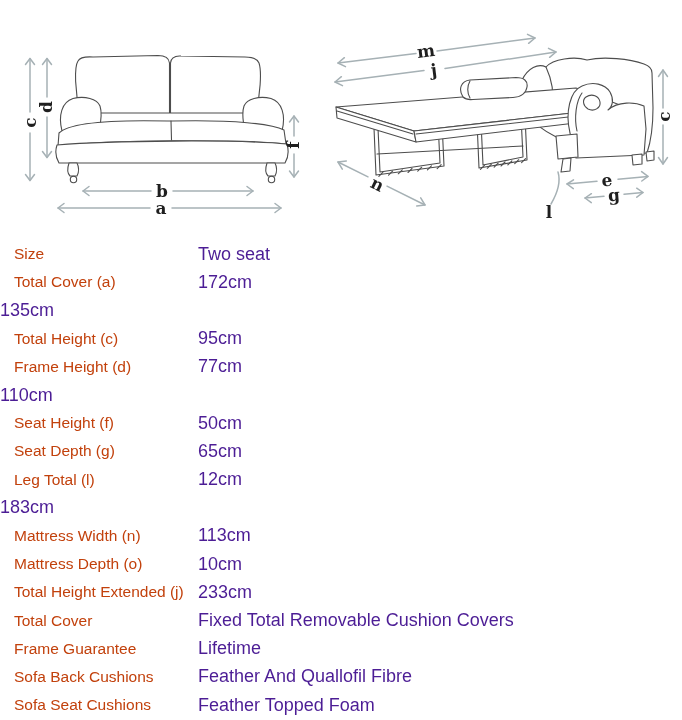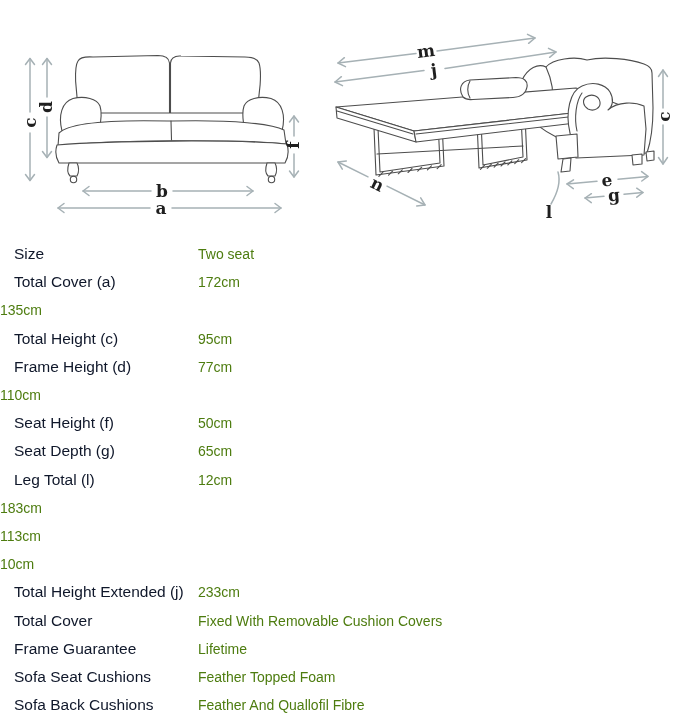--- a/index.html
+++ b/index.html
@@ -18,24 +18,24 @@
   .sketch{fill:none;stroke:#4d4d4d;stroke-width:1.1;stroke-linecap:round;stroke-linejoin:round;}
   .sketch-fill{fill:#ffffff;stroke:#4d4d4d;stroke-width:1.1;stroke-linecap:round;stroke-linejoin:round;}
   .arrow{fill:none;stroke:#a6b1b5;stroke-width:1.5;stroke-linecap:round;stroke-linejoin:round;}
   .dim{font-family:"DejaVu Serif", serif;font-weight:bold;font-style:normal;
        font-size:17px;fill:#1f1f1f;text-anchor:middle;}
 
   .spec-table{position:absolute;left:0;top:240px;width:682px;}
   .spec-row{display:flex;align-items:center;height:28.2px;}
   .spec-label{
     box-sizing:border-box;width:198px;padding-left:14px;
-    font-size:15.5px;color:#0f172a;white-space:nowrap;
+    font-size:15.5px;color:#c2410c;white-space:nowrap;
   }
   .spec-value{
-    font-size:14px;color:#4d7c0f;white-space:nowrap;
+    font-size:18px;color:#4c1d95;white-space:nowrap;
   }
 </style>
 </head>
 <body>
 
 <div class="page">
 
   <div class="diagram-area">
 
     <svg id="sofa-front-svg" width="330" height="240" viewBox="0 0 330 240">
@@ -224,39 +224,41 @@
         <span class="spec-value">65cm</span>
       </div>
       <div class="spec-row">
         <span class="spec-label">Leg Total (l)</span>
         <span class="spec-value">12cm</span>
       </div>
       <div class="spec-row">
         <span class="spec-value">183cm</span>
       </div>
       <div class="spec-row">
+        <span class="spec-label">Mattress Width (n)</span>
         <span class="spec-value">113cm</span>
       </div>
       <div class="spec-row">
+        <span class="spec-label">Mattress Depth (o)</span>
         <span class="spec-value">10cm</span>
       </div>
       <div class="spec-row">
         <span class="spec-label">Total Height Extended (j)</span>
         <span class="spec-value">233cm</span>
       </div>
       <div class="spec-row">
         <span class="spec-label">Total Cover</span>
-        <span class="spec-value">Fixed With Removable Cushion Covers</span>
+        <span class="spec-value">Fixed Total Removable Cushion Covers</span>
       </div>
       <div class="spec-row">
         <span class="spec-label">Frame Guarantee</span>
         <span class="spec-value">Lifetime</span>
       </div>
       <div class="spec-row">
+        <span class="spec-label">Sofa Back Cushions</span>
+        <span class="spec-value">Feather And Quallofil Fibre</span>
+      </div>
+      <div class="spec-row">
         <span class="spec-label">Sofa Seat Cushions</span>
         <span class="spec-value">Feather Topped Foam</span>
       </div>
-      <div class="spec-row">
-        <span class="spec-label">Sofa Back Cushions</span>
-        <span class="spec-value">Feather And Quallofil Fibre</span>
-      </div>
     </div>
 </div>
 
 </body></html>

